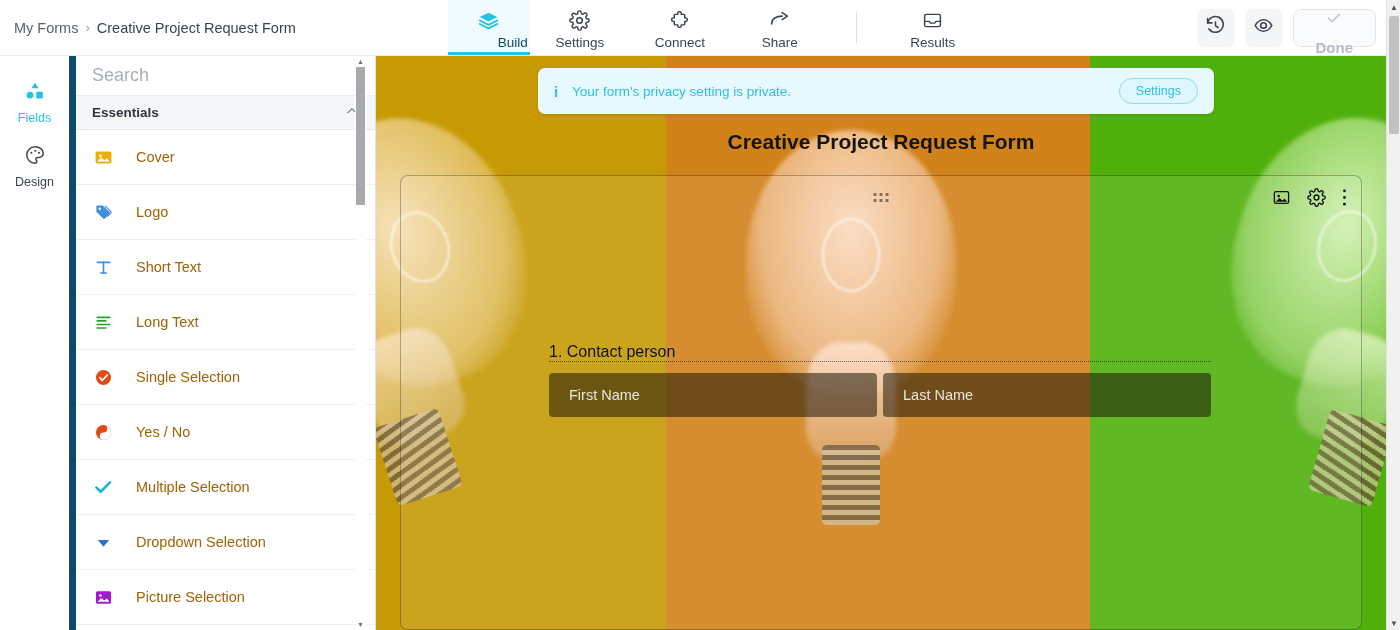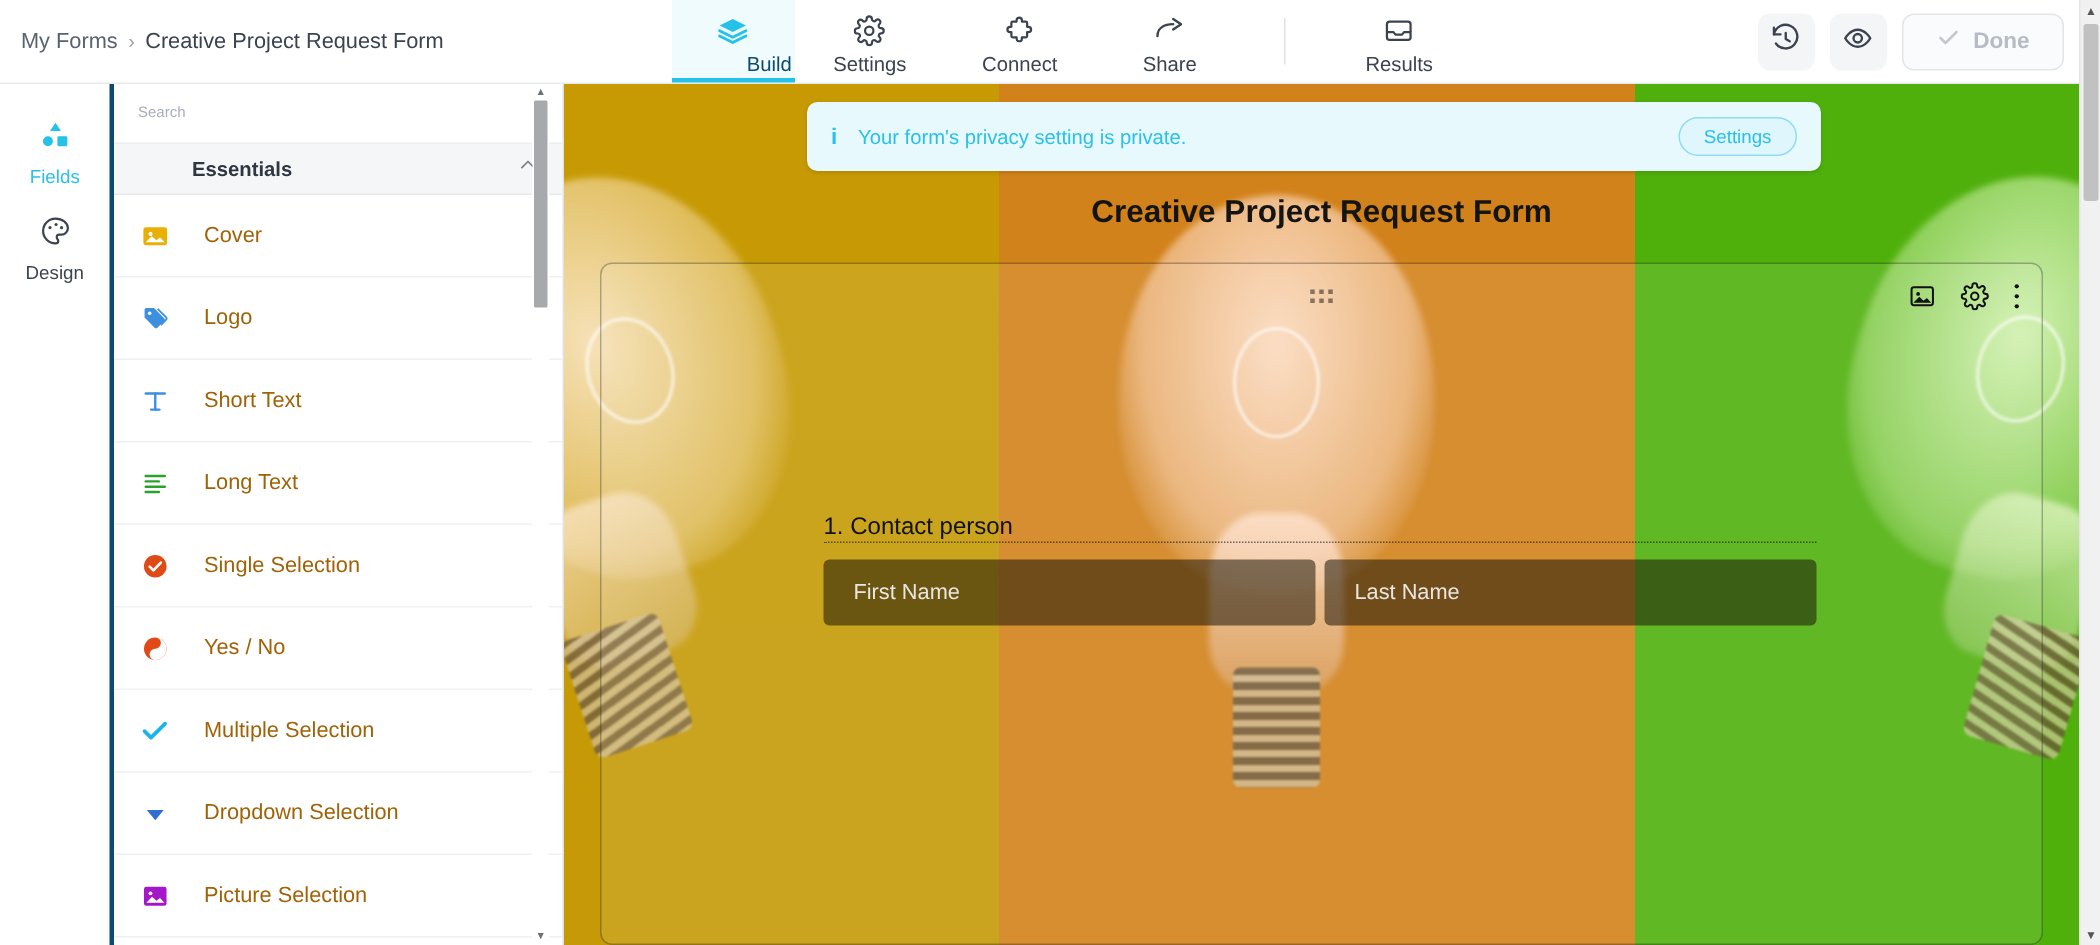--- a/index.html
+++ b/index.html
@@ -45,57 +45,57 @@
     margin-left: auto; display: flex; align-items: center;
     gap: 10px; padding-right: 24px;
   }
   .icon-btn {
     width: 38px; height: 38px; border-radius: 8px; background: #f4f5f7;
     display: flex; align-items: center; justify-content: center; cursor: pointer;
   }
   .done-btn {
     height: 38px; padding: 0 22px; border-radius: 8px;
     border: 1px solid #e3e5e9; background: #fafbfc;
-    display: flex; align-items: center; gap: 9px; cursor: pointer;
+    display: flex; align-items: center; gap: 9px; cursor: pointer; flex-direction: column;
   }
   .done-label { font-size: 15px; color: #b6bbc4; font-weight: bold; }
 
   
   .rail {
     position: absolute; top: 56px; left: 0; width: 76px; height: 574px;
-    background: #ffffff; border-right: 3px solid #0c4a6e;
+    background: #ffffff; border-right: 7px solid #0c4a6e;
     display: flex; flex-direction: column; align-items: center; padding-top: 14px;
   }
   .rail-item {
     width: 76px; height: 64px; display: flex; flex-direction: column;
     align-items: center; justify-content: center; gap: 5px; cursor: pointer;
   }
   .rail-label { font-size: 12.5px; color: #3c4350; }
   .rail-item.active .rail-label { color: #2bc0e8; }
 
   
   .panel {
     position: absolute; top: 56px; left: 76px; width: 300px; height: 574px;
     background: #ffffff; border-right: 1px solid #e0e2e6; overflow: hidden;
   }
   .search-row {
     height: 40px; display: flex; align-items: center; padding: 0 16px;
     border-bottom: 1px solid #eceef1;
   }
   .search-input {
-    border: none; outline: none; font-size: 10px; color: #3c4350;
+    border: none; outline: none; font-size: 18px; color: #3c4350;
     font-family: "Liberation Sans", sans-serif; width: 100%; background: transparent;
   }
   .search-input::placeholder { color: #a9aeb8; }
   .group-head {
     height: 34px; background: #f5f6f7; display: flex; align-items: center;
     justify-content: space-between; padding: 0 16px; cursor: pointer;
     border-bottom: 1px solid #e7e9ec;
   }
-  .group-title { font-size: 13.5px; font-weight: bold; color: #2f3641; margin-left: 36px; }
+  .group-title { font-size: 13.5px; font-weight: bold; color: #2f3641; }
   .field-row {
     height: 55px; display: flex; align-items: center; padding: 0 16px;
     border-bottom: 1px solid #eff0f2; cursor: grab; gap: 22px;
   }
   .field-icon { width: 22px; display: flex; align-items: center; justify-content: center; }
   .field-label { font-size: 14.5px; color: #a16207; }
 
   .panel-sb {
     position: absolute; top: 56px; left: 355px; width: 11px; height: 574px;
     background: #ffffff;

